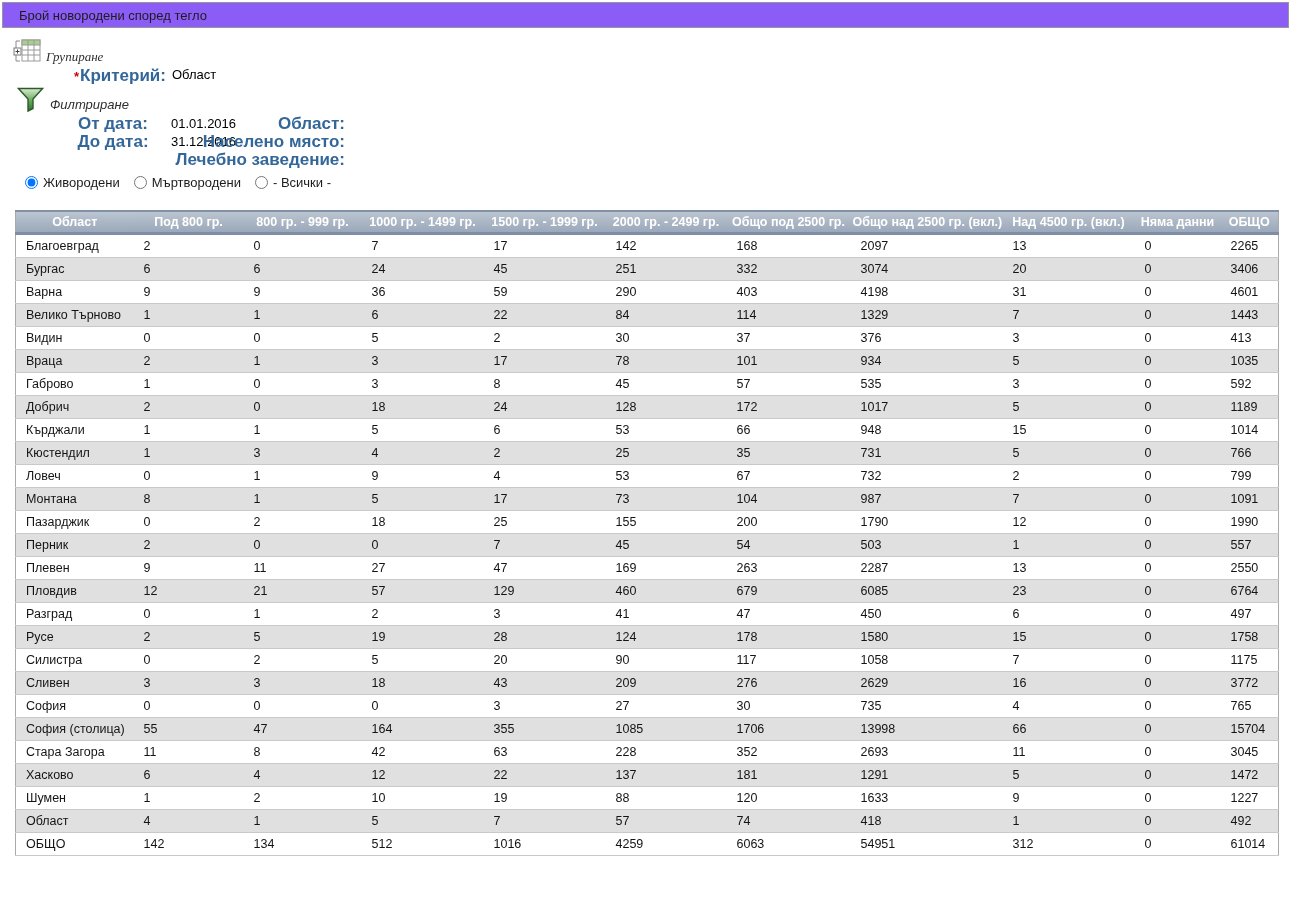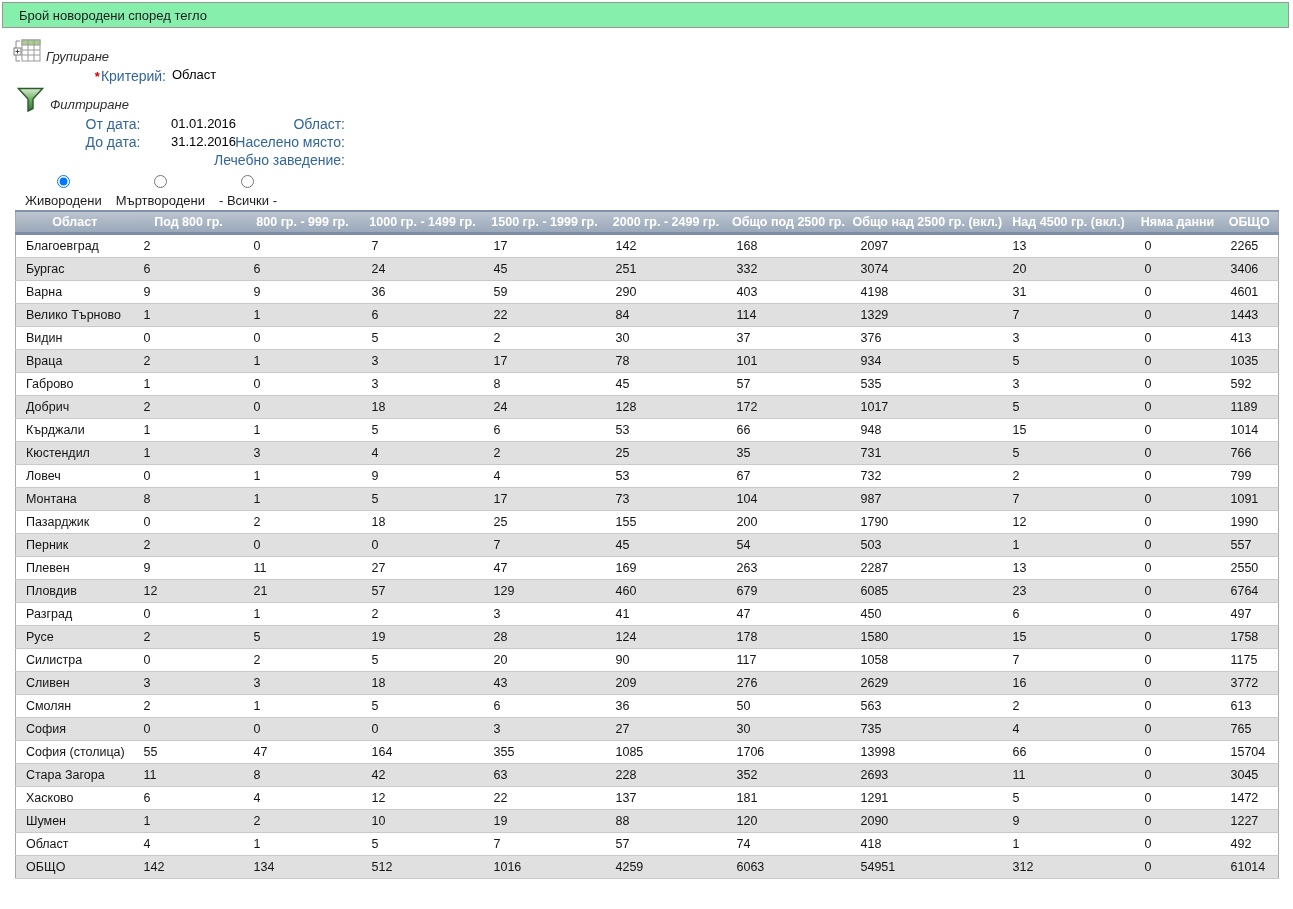--- a/index.html
+++ b/index.html
@@ -1,34 +1,34 @@
 <!DOCTYPE html>
 <html><head>
 <meta charset="utf-8">
 <style>
   html,body{margin:0;padding:0;background:#fff;width:1293px;height:909px;
     font-family:"Liberation Sans", sans-serif;-webkit-font-smoothing:antialiased;}
   .abs{position:absolute;}
 
   
-  #title-bar{left:2px;top:2px;width:1287px;height:26px;background:#86efac;
+  #title-bar{left:2px;top:2px;width:1287px;height:26px;background:#8b5cf6;
     border:1px solid #979797;line-height:26px;padding-left:16px;font-size:13px;color:#1c1c1c;box-sizing:border-box;}
 
   
   .section-label{font-style:italic;font-size:13px;color:#2e2e2e;}
-  .blue-label{color:#336699;font-size:14px;}
+  .blue-label{color:#336699;font-size:17px;font-weight:bold;}
   .black-value{color:#000;font-size:13px;}
   .req-mark{color:#d40000;font-size:13px;font-weight:bold;margin-right:1px;}
 
   .label-col{ text-align:right;}
   .label-col div{height:18px;line-height:18px;}
 
   
   #radio-row{left:25px;top:175px;display:flex;align-items:center;gap:14px;font-size:13px;color:#1c1c1c;}
-  #radio-row label{display:flex;align-items:center;gap:5px;cursor:default;flex-direction:column;}
+  #radio-row label{display:flex;align-items:center;gap:5px;cursor:default;}
   #radio-row input{margin:0;width:13px;height:13px;}
 
   
   #grid-wrap{left:15px;top:210px;width:1263px;}
   table{border-collapse:collapse;table-layout:fixed;width:1263px;font-size:12.5px;}
   thead th{
     background:linear-gradient(#bcc5d0,#9aa8ba);
     border-top:2px solid #8191a8;
     border-bottom:3px solid #7e8da5;
     color:#fff;font-weight:bold;font-size:12.5px;height:17px;padding:1px 2px 2px 2px;
@@ -49,21 +49,21 @@
 <div class="abs" style="left:13px;top:38px;width:28px;height:26px;">
   <svg class="icon-box" width="28" height="26" viewBox="0 0 28 26">
     <path d="M7 3 H3 V10 M3 16 V23 H7" fill="none" stroke="#8a8a8a" stroke-width="1"></path>
     <rect x="1" y="10" width="7" height="7" fill="#fdfdfd" stroke="#7a7a7a"></rect>
     <path d="M2.5 13.5 h4 M4.5 11.5 v4" stroke="#444" stroke-width="1" fill="none"></path>
     <rect x="9" y="2" width="18" height="21" fill="#ffffff" stroke="#9a9a9a"></rect>
     <rect x="9" y="2" width="18" height="5" fill="#a9cf8c" stroke="#9a9a9a"></rect>
     <path d="M9 12 h18 M9 17 h18 M15 2 v21 M21 2 v21" stroke="#9a9a9a" stroke-width="1" fill="none"></path>
   </svg>
 </div>
-<div class="abs section-label" style="left:46px;top:49px;">Групиране</div>
+<div class="abs section-label" style="left:46px;top:49px;font-family:Liberation Serif, serif;">Групиране</div>
 
 <div class="abs label-col" style="left:40px;top:67px;width:126px;">
   <div>
     <span class="req-mark">*</span><span class="blue-label">Критерий:</span>
   </div>
 </div>
 <div class="abs black-value" style="left:172px;top:67px;">Област</div>
 
 <div class="abs" style="left:17px;top:86px;width:27px;height:27px;">
   <svg class="icon-box" width="27" height="27" viewBox="0 0 27 27">
@@ -399,33 +399,20 @@
           <td>18</td>
           <td>43</td>
           <td>209</td>
           <td>276</td>
           <td>2629</td>
           <td>16</td>
           <td>0</td>
           <td>3772</td>
         </tr>
         <tr>
-          <td>Смолян</td>
-          <td>2</td>
-          <td>1</td>
-          <td>5</td>
-          <td>6</td>
-          <td>36</td>
-          <td>50</td>
-          <td>563</td>
-          <td>2</td>
-          <td>0</td>
-          <td>613</td>
-        </tr>
-        <tr>
           <td>София</td>
           <td>0</td>
           <td>0</td>
           <td>0</td>
           <td>3</td>
           <td>27</td>
           <td>30</td>
           <td>735</td>
           <td>4</td>
           <td>0</td>
@@ -471,21 +458,21 @@
           <td>1472</td>
         </tr>
         <tr>
           <td>Шумен</td>
           <td>1</td>
           <td>2</td>
           <td>10</td>
           <td>19</td>
           <td>88</td>
           <td>120</td>
-          <td>2090</td>
+          <td>1633</td>
           <td>9</td>
           <td>0</td>
           <td>1227</td>
         </tr>
         <tr>
           <td>Област</td>
           <td>4</td>
           <td>1</td>
           <td>5</td>
           <td>7</td>

